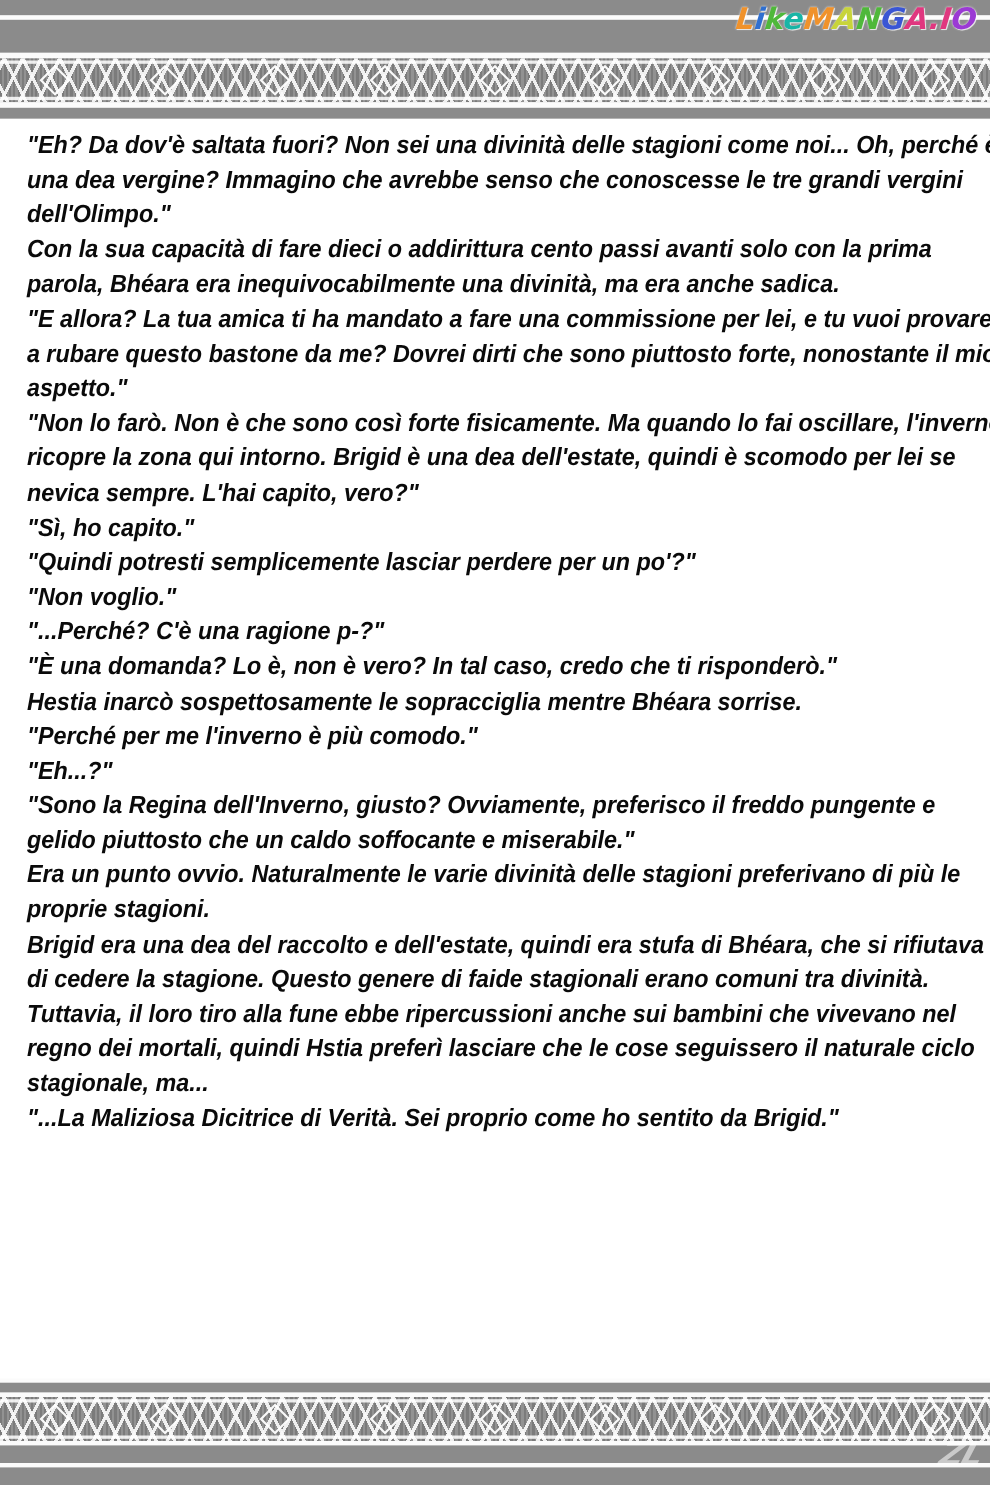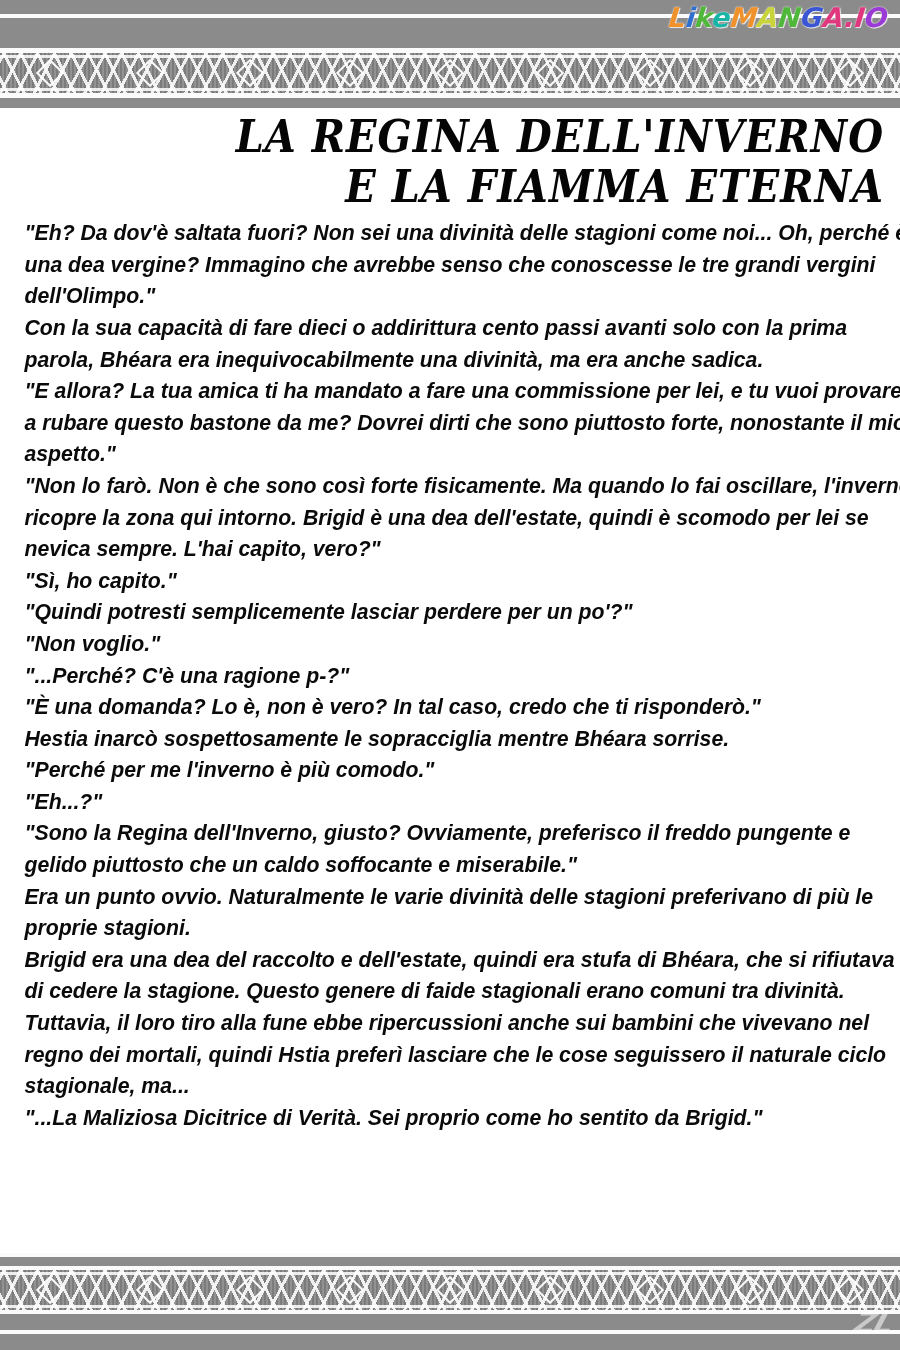--- a/index.html
+++ b/index.html
@@ -205,24 +205,20 @@
     <div class="edge-bot"></div>
   </div>
 
   <div class="band-white" style="top:93px; height:5px;"></div>
   <div class="band-gray" style="top:98px; height:10px;"></div>
 
   <div class="watermark"><span style="color: rgb(240, 146, 43);">L</span><span style="color: rgb(47, 111, 208);">i</span><span style="color: rgb(79, 184, 58);">k</span><span style="color: rgb(24, 181, 166);">e</span><span style="color: rgb(240, 146, 43);">M</span><span style="color: rgb(200, 212, 58);">A</span><span style="color: rgb(79, 184, 58);">N</span><span style="color: rgb(58, 86, 212);">G</span><span style="color: rgb(224, 55, 127);">A</span><span style="color: rgb(224, 55, 127);">.</span><span style="color: rgb(224, 55, 127);">I</span><span style="color: rgb(155, 58, 212);">O</span></div>
 
   <div class="content">
 
-    <div class="title">
-      <span class="l1">LA REGINA DELL'INVERNO</span>
-      <span class="l2">E LA FIAMMA ETERNA</span>
-    </div>
 
     <div class="body-text">
         <p>"Eh? Da dov'è saltata fuori? Non sei una divinità delle stagioni come noi... Oh, perché è una dea vergine? Immagino che avrebbe senso che conoscesse le tre grandi vergini dell'Olimpo."</p>
         <p>Con la sua capacità di fare dieci o addirittura cento passi avanti solo con la prima parola, Bhéara era inequivocabilmente una divinità, ma era anche sadica.</p>
         <p>"E allora? La tua amica ti ha mandato a fare una commissione per lei, e tu vuoi provare a rubare questo bastone da me? Dovrei dirti che sono piuttosto forte, nonostante il mio aspetto."</p>
         <p>"Non lo farò. Non è che sono così forte fisicamente. Ma quando lo fai oscillare, l'inverno ricopre la zona qui intorno. Brigid è una dea dell'estate, quindi è scomodo per lei se nevica sempre. L'hai capito, vero?"</p>
         <p>"Sì, ho capito."</p>
         <p>"Quindi potresti semplicemente lasciar perdere per un po'?"</p>
         <p>"Non voglio."</p>
         <p>"...Perché? C'è una ragione p-?"</p>

